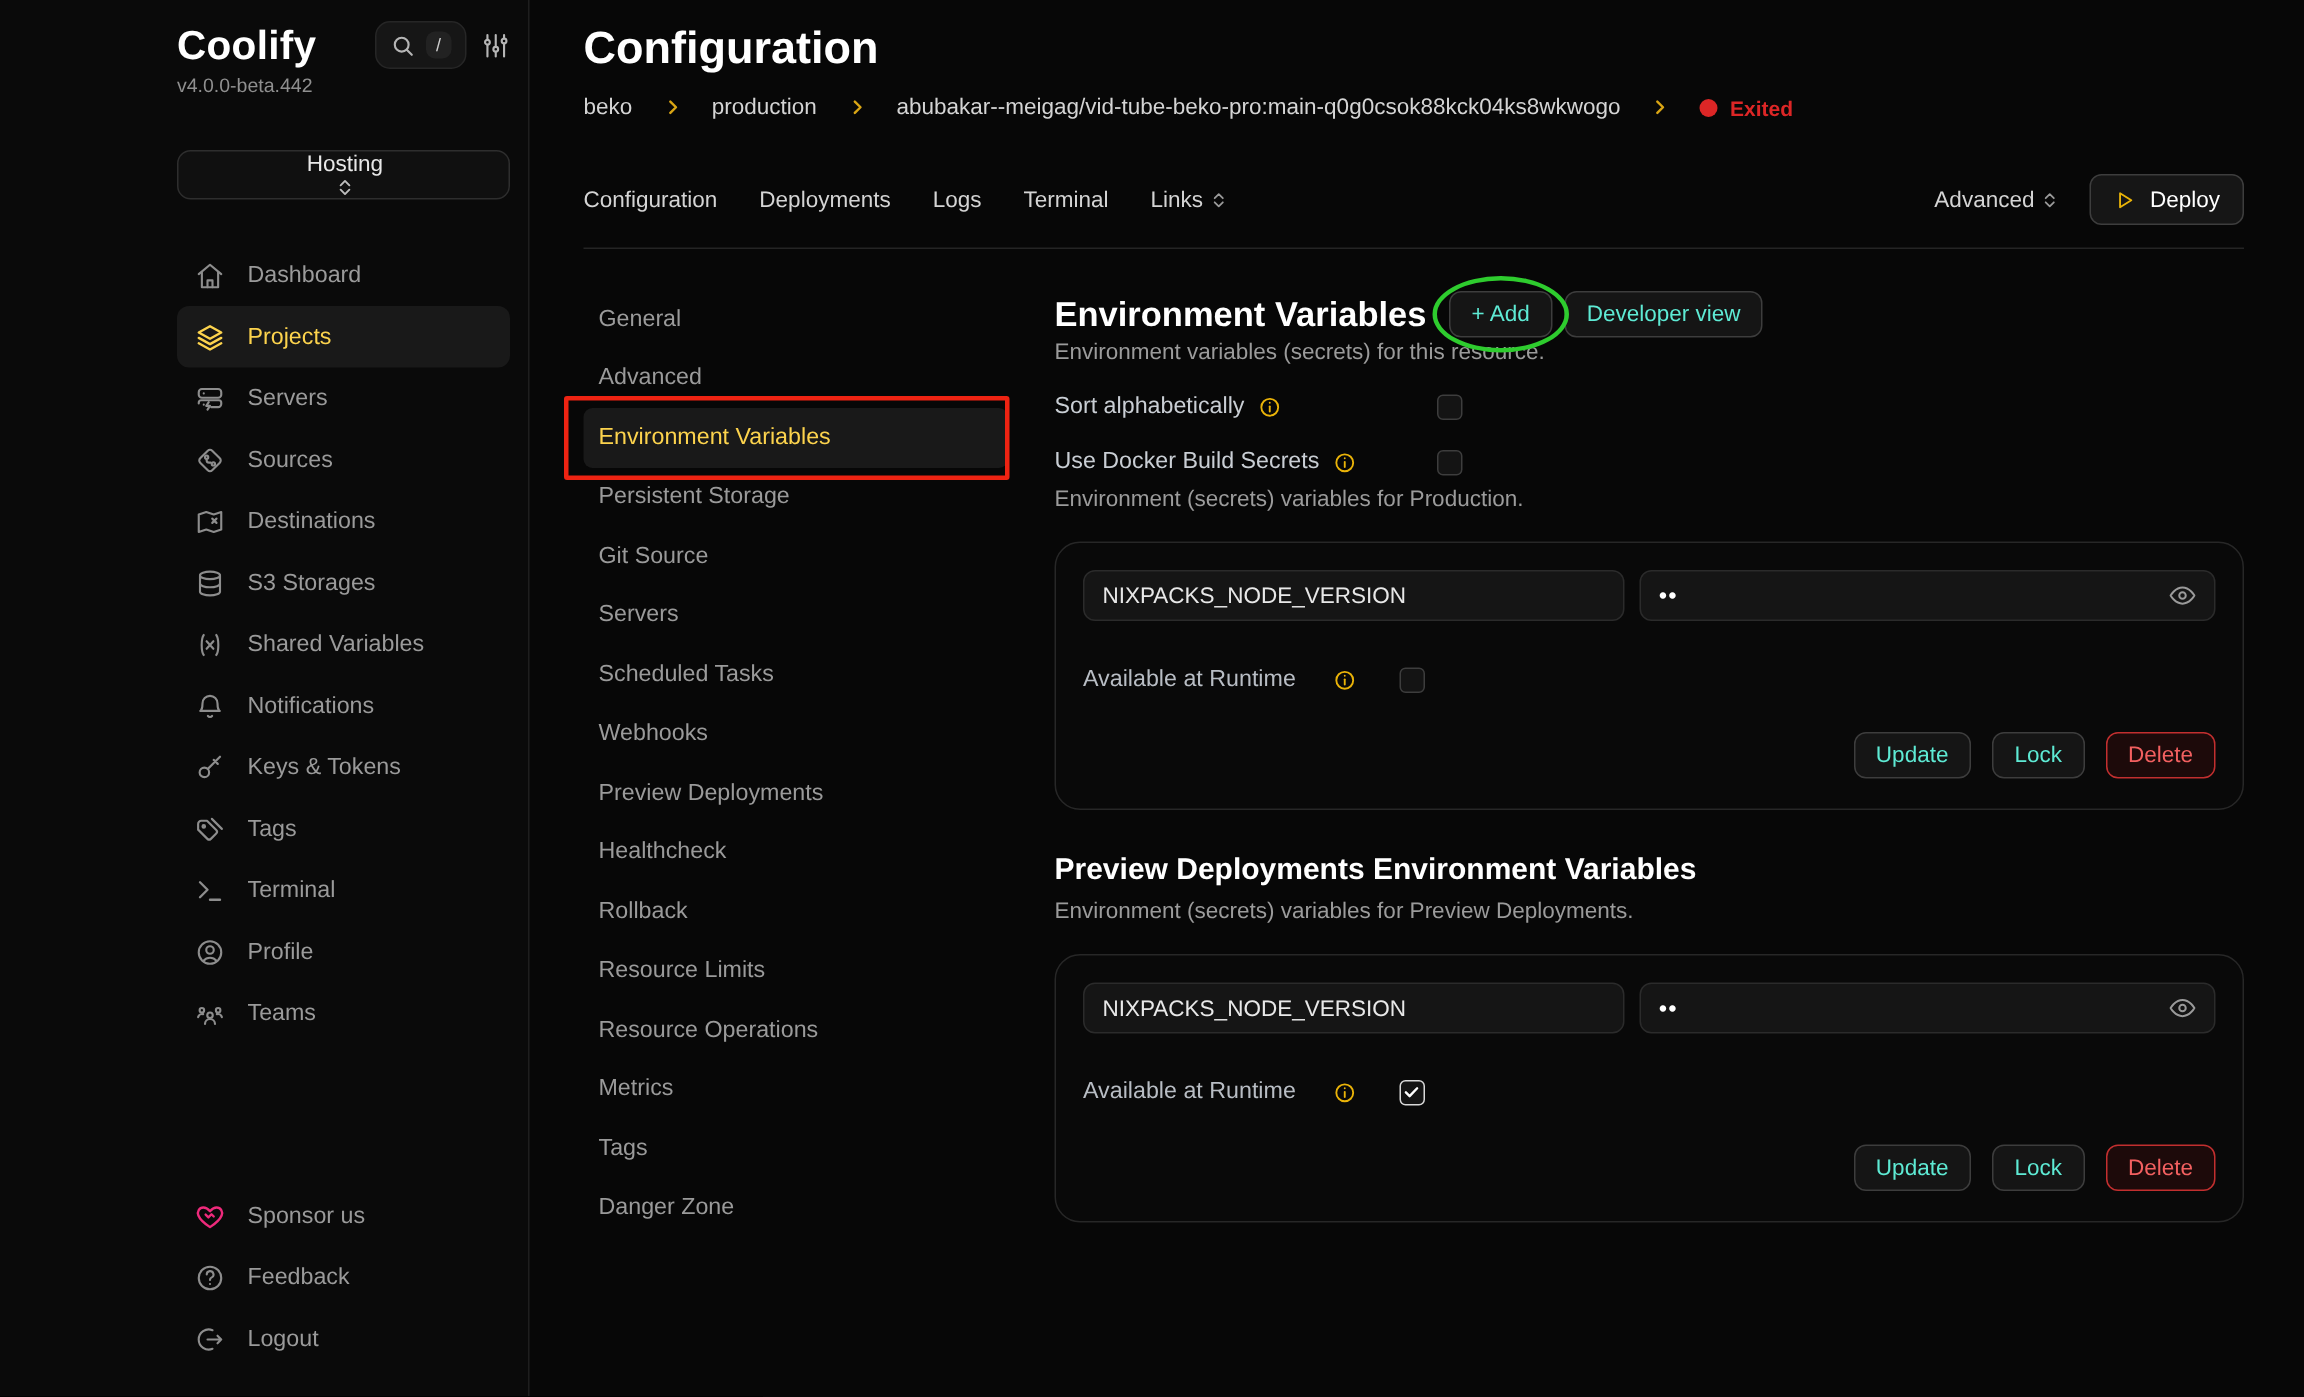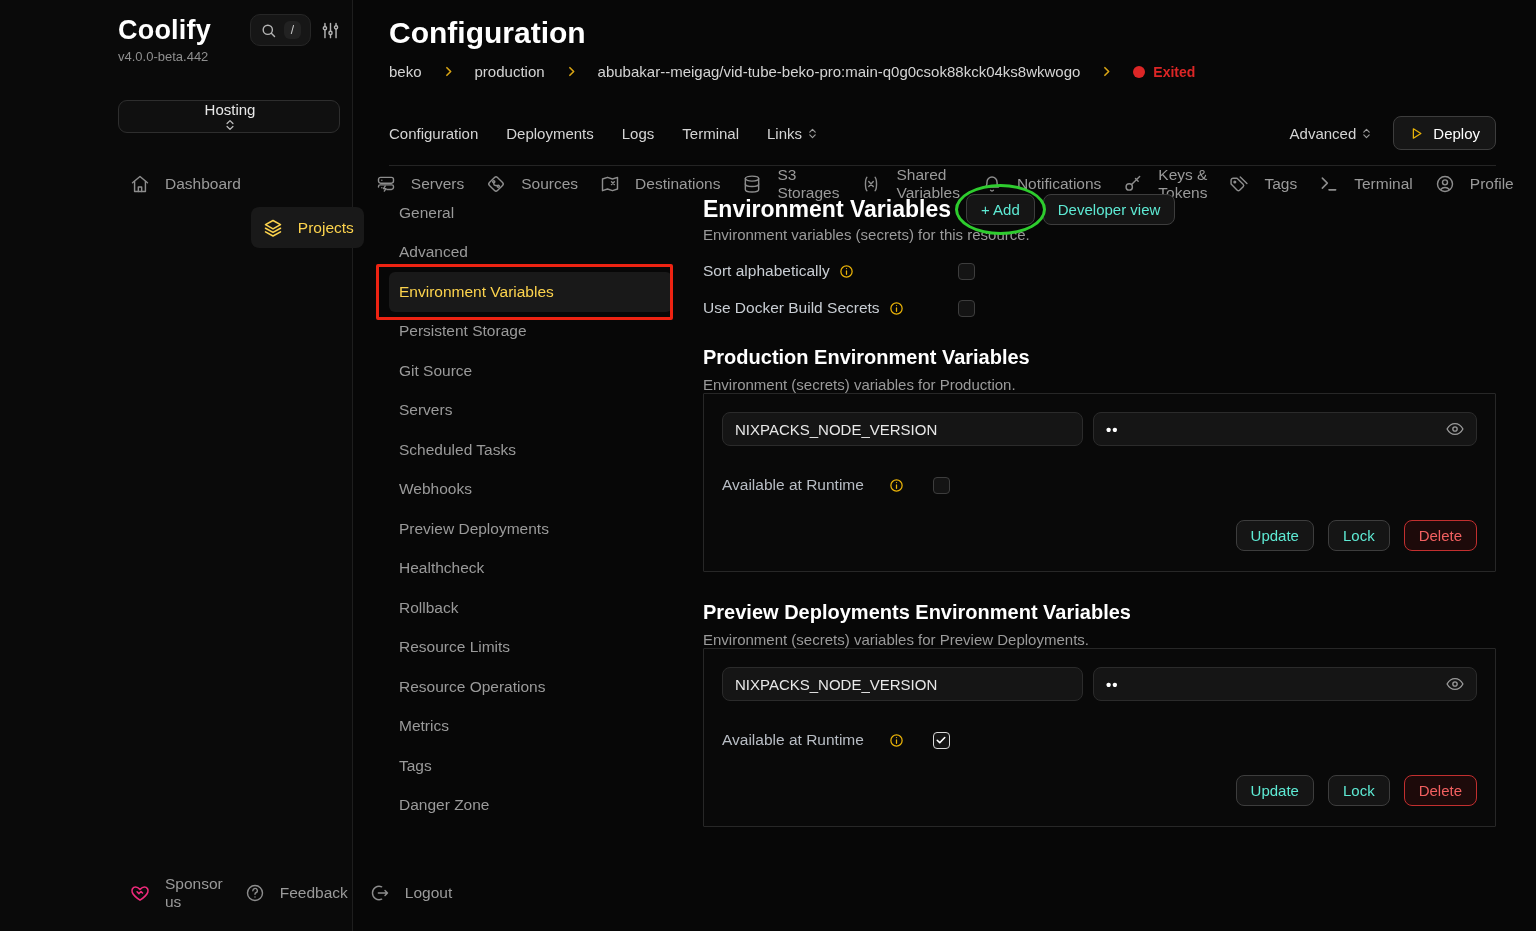--- a/index.html
+++ b/index.html
@@ -9,24 +9,24 @@
 
   
   .sidebar { width:353px; flex:0 0 353px; background:#0a0a0a; border-right:1px solid #1e1e1e; padding:14px 12px 18px 118px; display:flex; flex-direction:column; }
   .brand-row { display:flex; align-items:center; gap:10px; }
   .brand { font-size:27px; font-weight:700; color:#fff; letter-spacing:.2px; }
   .search-pill { margin-left:auto; display:flex; align-items:center; gap:7px; background:#161616; border:1px solid #262626; border-radius:10px; padding:6px 9px; color:#b5b5b5; cursor:pointer; }
   .search-pill .slash { background:#222; border-radius:6px; font-size:12px; padding:2px 7px; color:#cfcfcf; }
   .sliders-btn { color:#b5b5b5; display:flex; cursor:pointer; }
   .version { font-size:13px; color:#8f8f8f; margin-top:3px; }
   .team-select { margin-top:36px; height:33px; border:1px solid #2e2e2e; border-radius:9px; background:#101010; display:flex; align-items:center; justify-content:space-between; padding:0 10px 0 12px; font-size:15px; color:#e8e8e8; cursor:pointer;flex-direction:column; }
-  .nav { margin-top:30px; display:flex; flex-direction:row; }
+  .nav { margin-top:30px; display:flex; flex-direction:column; }
   .nav-item { display:flex; align-items:center; gap:15px; height:41px; padding:0 10px 0 12px; border-radius:8px; color:#9a9a9a; font-size:15.5px; cursor:pointer; }
   .nav-item .icon { display:flex; width:20px; justify-content:center; color:#8d8d8d; }
-  .nav-item.active { background:#191919; color:#fcd34d;margin-top:44px; }
+  .nav-item.active { background:#191919; color:#fcd34d; }
   .nav-item.active .icon { color:#fcd34d; }
   .nav-item.pink .icon { color:#ee2a7b; }
   .nav-bottom { margin-top:auto; }
 
   
   .main { flex:1; padding:16px 40px 0 36px; display:flex; flex-direction:column;justify-content:space-between; }
   .page-title { font-size:30px; font-weight:700; color:#fff; }
   .breadcrumb { display:flex; align-items:center; gap:20px; margin-top:13px; font-size:15px; color:#d4d4d4; }
   .crumb-sep { color:#d9a514; display:flex; }
   .status { display:flex; align-items:center; gap:8px; }
@@ -56,21 +56,21 @@
   .content-desc { margin-top:1px; font-size:15px; color:#9b9b9b; }
 
   .toggle-row { display:flex; align-items:center; margin-top:19px; width:272px; font-size:15.5px; color:#c9ced4; gap:9px; }
   .info-icon { color:#eab308; display:flex; }
   .checkbox { width:17px; height:17px; border:1.5px solid #3d3d3d; border-radius:4px; background:#141414; margin-left:auto; display:flex; align-items:center; justify-content:center; cursor:pointer; color:transparent; }
   .checkbox.inline { margin-left:4px; }
   .checkbox.checked { border-color:#d9d9d9; color:#fff; }
 
   .section-title { margin-top:29px; font-size:20px; font-weight:700; color:#fff; }
   .section-desc { margin-top:7px; font-size:15px; color:#9b9b9b; }
-  .var-card { margin-top:0; border:1px solid #272727; border-radius:1px; padding:18px 18px 20px 18px; background:#090909; }
+  .var-card { margin-top:20px; border:1px solid #272727; border-radius:17px; padding:18px 18px 20px 18px; background:#090909; }
   .inputs-row { display:flex; gap:10px; }
   .text-input { height:34px; background:#151515; border:1px solid #2b2b2b; border-radius:8px; display:flex; align-items:center; padding:0 12px; font-size:15px; color:#e8e8e8; width:361px; }
   .value-input { flex:1; position:relative; padding-right:42px; }
   .value-mask { font-weight:700; letter-spacing:1px; color:#fff; }
   .eye-btn { position:absolute; right:11px; top:50%; transform:translateY(-50%); color:#9a9a9a; display:flex; cursor:pointer; }
   .runtime-row { display:flex; align-items:center; gap:25px; margin-top:30px; font-size:15.5px; color:#b8bdc4; }
   .card-actions { display:flex; justify-content:flex-end; gap:14px; margin-top:26px; }
   .btn-delete { background:#1d0a0a; border:1px solid #c22f2f; color:#f26060; }
 
   svg { display:block; }
@@ -428,21 +428,20 @@
                 <path d="M12 7.2h.01"></path>
               </svg>
             </span>
           <span class="checkbox">
               <svg width="12" height="12" viewBox="0 0 24 24" fill="none" stroke="currentColor" stroke-width="3.2" stroke-linecap="round" stroke-linejoin="round">
                 <path d="M4.5 12.5l5 5L19.5 7"></path>
               </svg>
             </span>
         </div>
 
-        <h3 class="section-title">Production Environment Variables</h3>
         <div class="section-desc">Environment (secrets) variables for Production.</div>
 
         <div class="var-card">
           <div class="inputs-row">
             <div class="text-input">NIXPACKS_NODE_VERSION</div>
             <div class="text-input value-input">
               <span class="value-mask">••</span>
               <span class="eye-btn">
                   <svg width="20" height="20" viewBox="0 0 24 24" fill="none" stroke="currentColor" stroke-width="1.6" stroke-linecap="round" stroke-linejoin="round">
                     <path d="M2.5 12S6 5.5 12 5.5 21.5 12 21.5 12 18 18.5 12 18.5 2.5 12 2.5 12z"></path>

